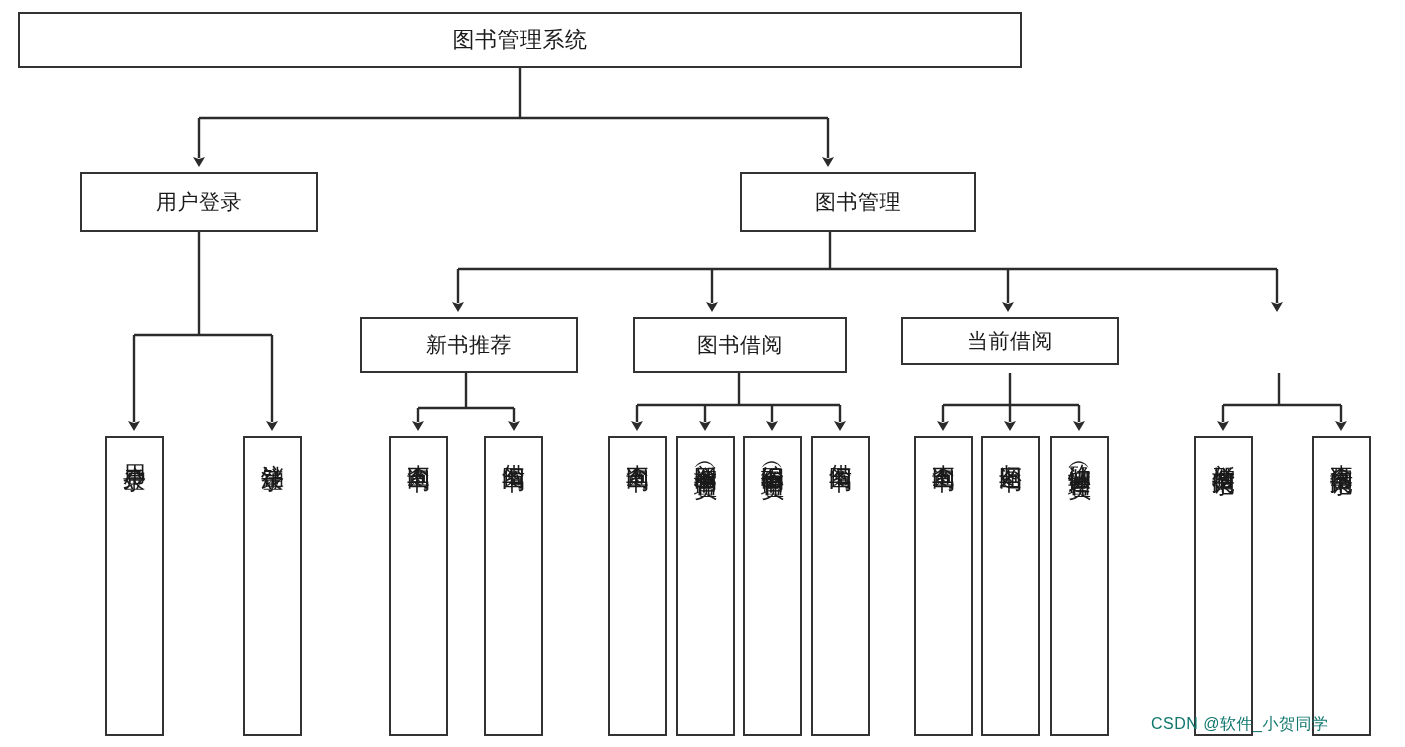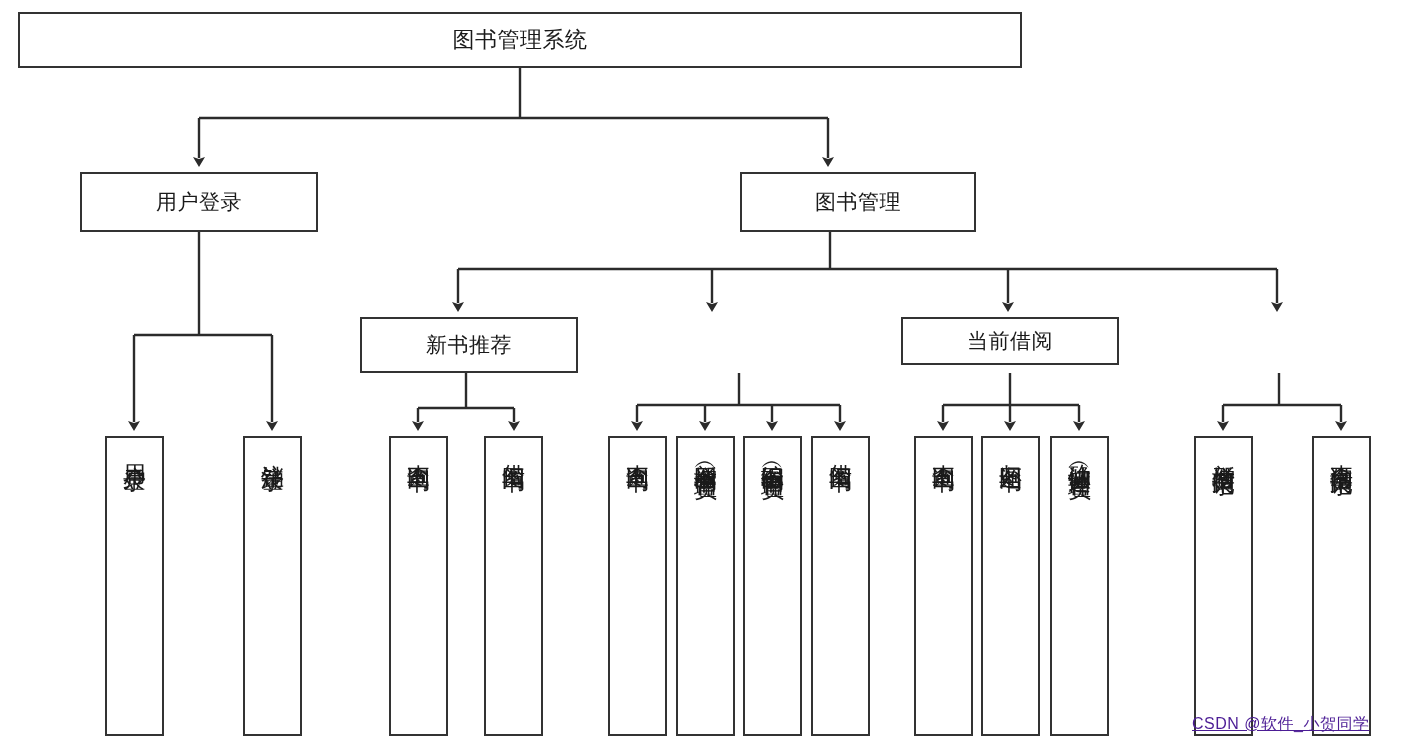--- a/index.html
+++ b/index.html
@@ -52,27 +52,26 @@
   .node.vertical .lbl {
     writing-mode: vertical-rl;
     text-orientation: upright;
     font-size: 23px;
     letter-spacing: 2px;
     white-space: nowrap;
   }
   .node.root .lbl { font-size: 22px; }
   .watermark {
     position: absolute;
-    color: #4c1d95;
+    color: #0f766e;
     font-size: 16px;
     letter-spacing: 0.5px;
     white-space: nowrap;
-    left: 1192px;
+    left: 1151px;
     top: 714px;
-    text-decoration: underline;
   }
 </style>
 </head>
 <body>
 
 <div id="canvas">
 
   <svg class="edges" viewBox="0 0 1405 747" xmlns="http://www.w3.org/2000/svg">
     <defs>
       <marker id="arrow" markerWidth="10" markerHeight="12" refX="1" refY="6" orient="auto" markerUnits="userSpaceOnUse">
@@ -135,20 +134,23 @@
   <div class="node horizontal" style="left:80px; top:172px; width:238px; height:60px;">
     <span class="lbl">用户登录</span>
   </div>
   <div class="node horizontal" style="left:712px; top:172px; width:236px; height:60px;margin-left:28px;">
     <span class="lbl">图书管理</span>
   </div>
 
   <div class="node horizontal" style="left:360px; top:317px; width:218px; height:56px;">
     <span class="lbl">新书推荐</span>
   </div>
+  <div class="node horizontal" style="left:633px; top:317px; width:214px; height:56px;">
+    <span class="lbl">图书借阅</span>
+  </div>
   <div class="node horizontal" style="left:901px; top:317px; width:218px; height:48px;">
     <span class="lbl">当前借阅</span>
   </div>
 
   <div class="node vertical" style="left:105px; top:436px; width:59px; height:300px;">
     <span class="lbl">用户登录</span>
   </div>
   <div class="node vertical" style="left:243px; top:436px; width:59px; height:300px;">
     <span class="lbl">注销登录</span>
   </div>

